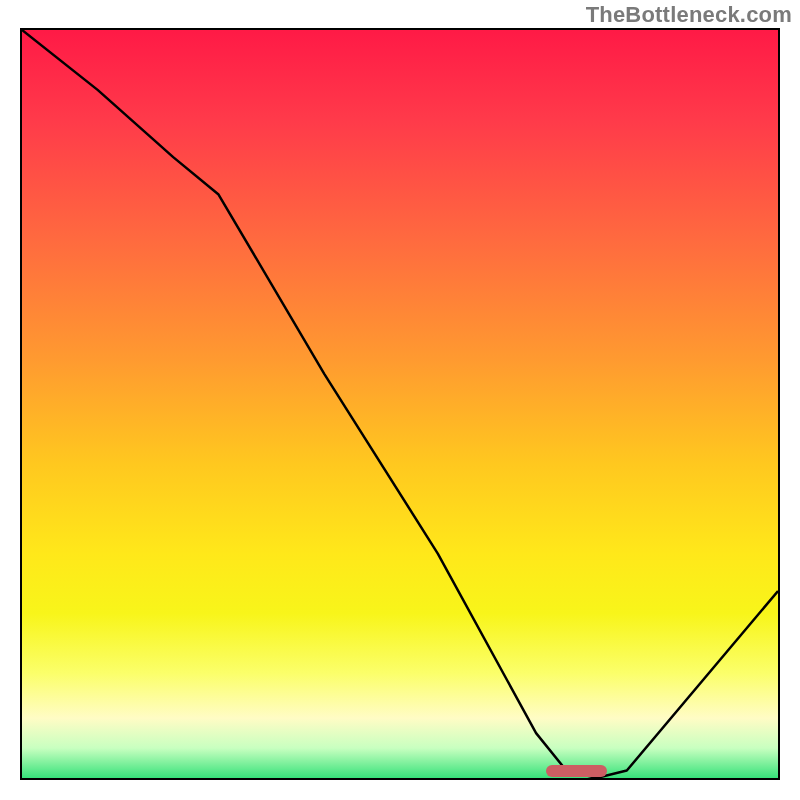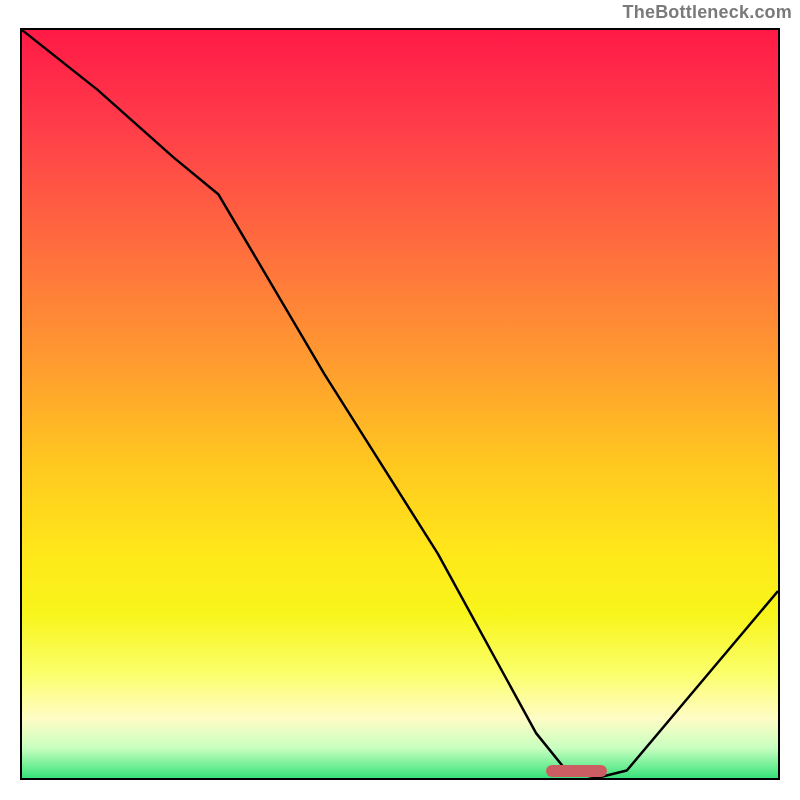--- a/index.html
+++ b/index.html
@@ -14,21 +14,21 @@
   .frame {
     position: relative;
     width: 800px;
     height: 800px;
   }
   .watermark {
     position: absolute;
     top: 2px;
     right: 8px;
     color: #7a7a7a;
-    font-size: 18px;
+    font-size: 22px;
     font-weight: 600;
     letter-spacing: 0.2px;
     user-select: none;
   }
   .plot-box {
     position: absolute;
     left: 20px;
     top: 28px;
     width: 760px;
     height: 752px;

